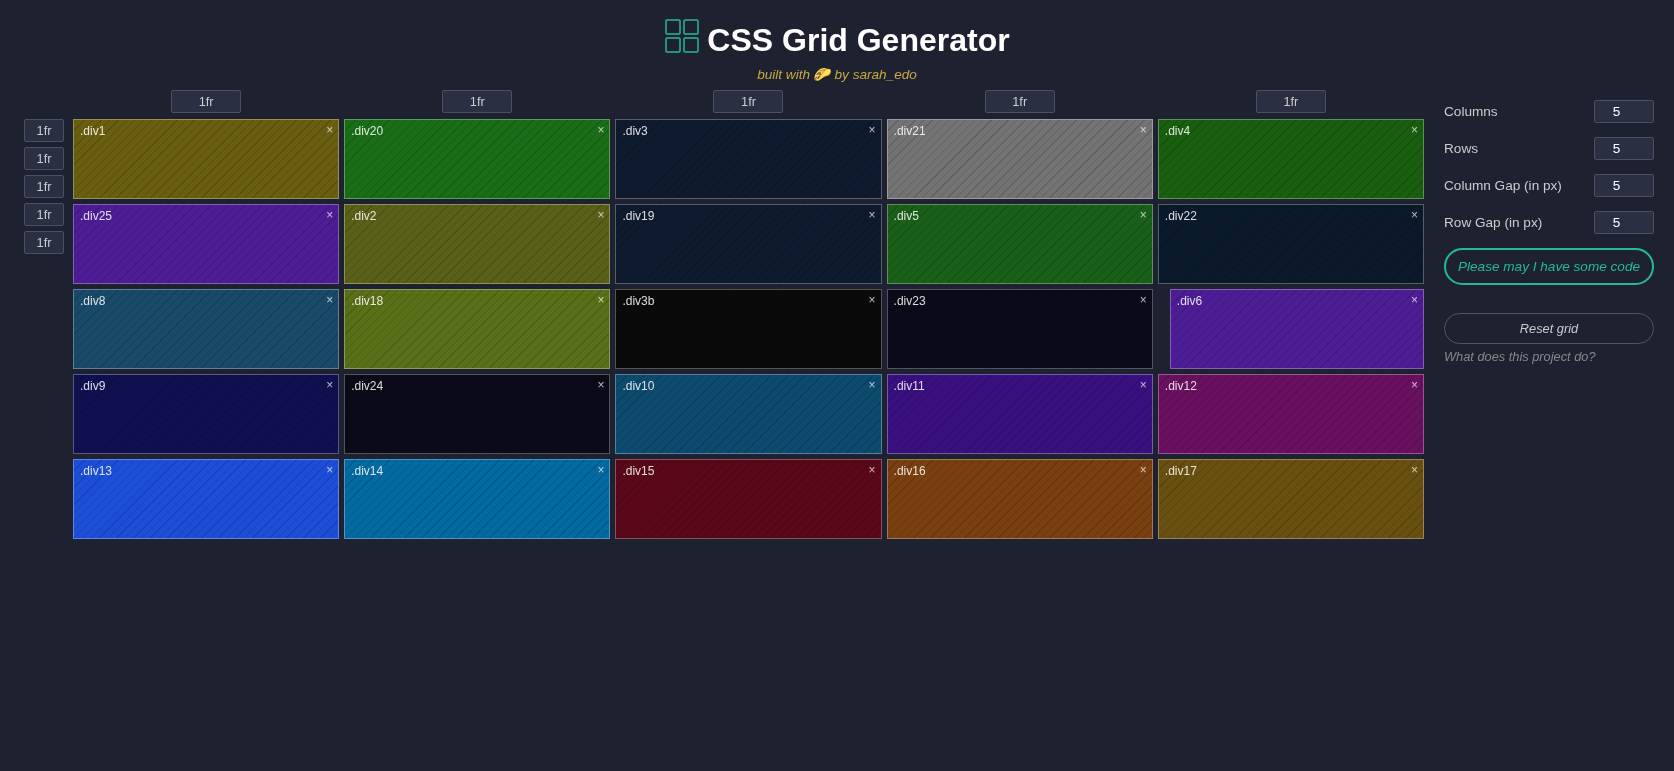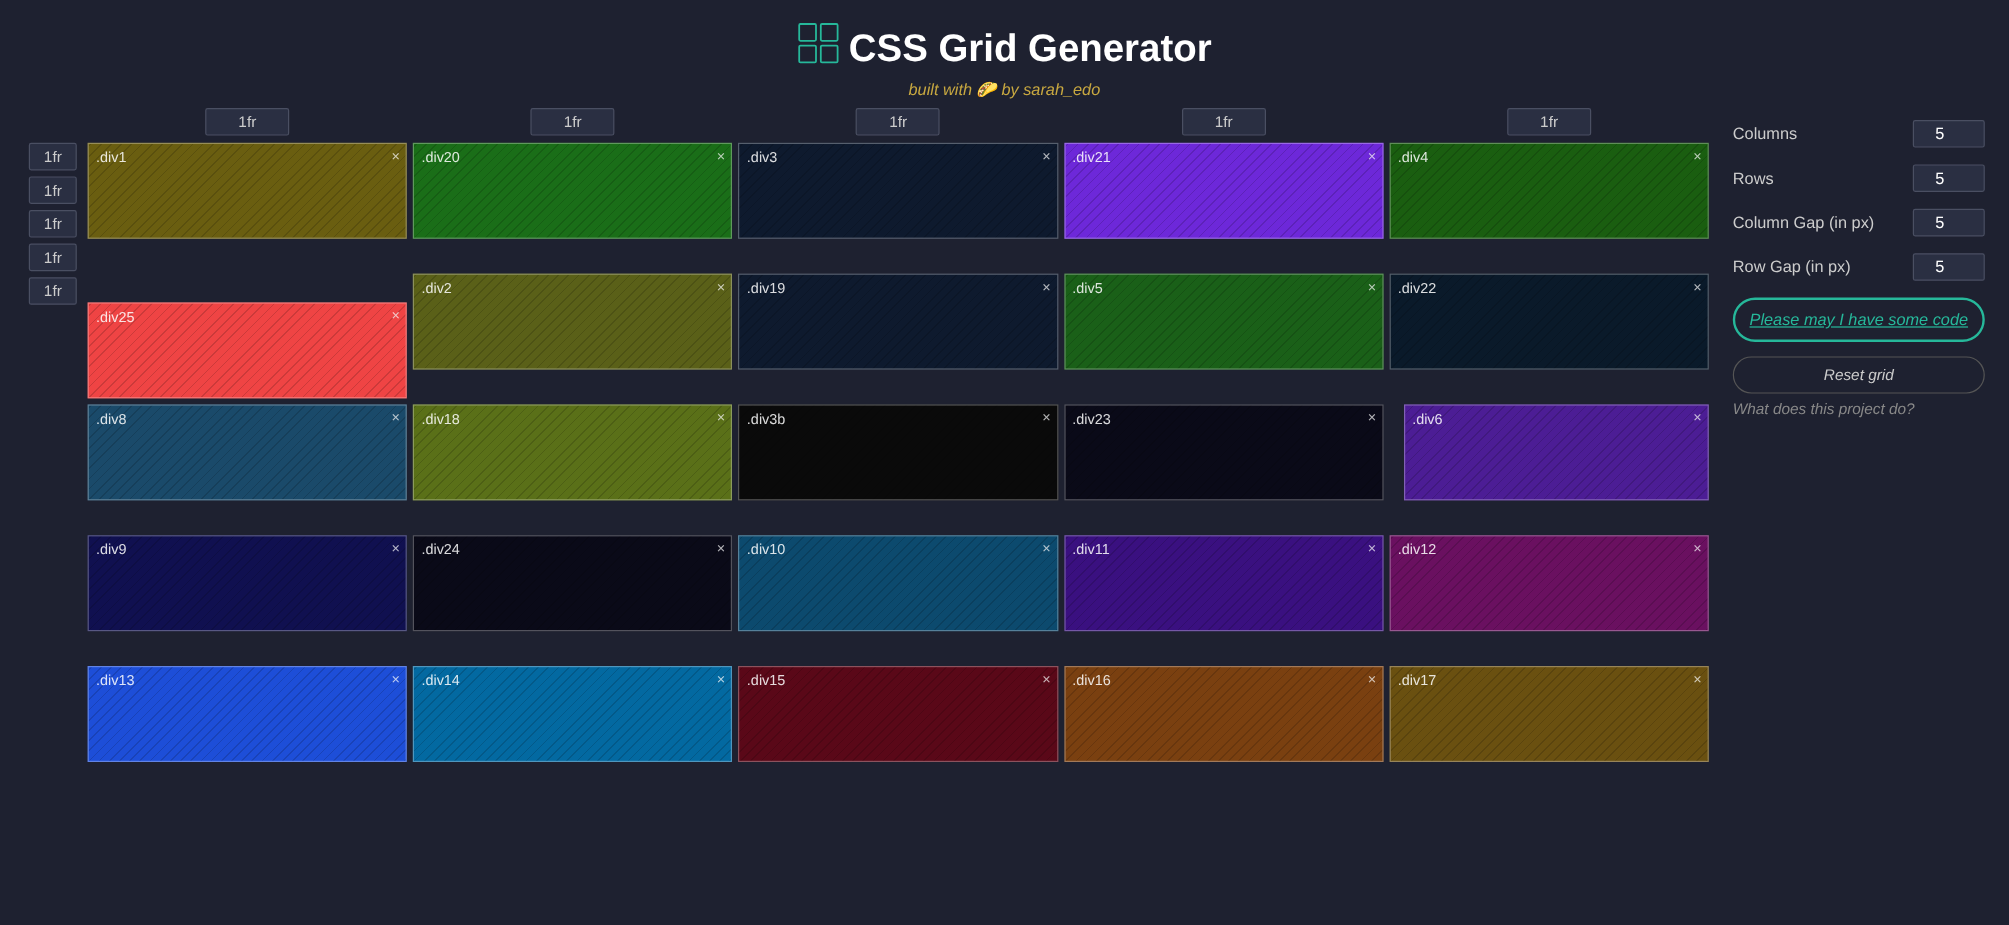--- a/index.html
+++ b/index.html
@@ -159,23 +159,22 @@
     }
     .btn-code {
       width: 100%;
       padding: 9px 10px;
       background: transparent;
       border: 2px solid #26b89a;
       color: #26b89a;
       font-size: 0.85rem;
       border-radius: 20px;
       cursor: pointer;
-      margin-bottom: 12px;
+      margin-bottom: 28px;
       font-style: italic;
-      text-decoration: underline;
     }
     .btn-reset {
       width: 100%;
       padding: 7px 10px;
       background: transparent;
       border: 1px solid #555;
       color: #ccc;
       font-size: 0.8rem;
       border-radius: 20px;
       cursor: pointer;
@@ -255,29 +254,29 @@
             <span class="close-btn">×</span>
           </div>
           <div class="grid-cell" style="background-color: rgb(26, 110, 24);">
             <span class="cell-label">.div20</span>
             <span class="close-btn">×</span>
           </div>
           <div class="grid-cell" style="background-color: rgb(14, 26, 46);">
             <span class="cell-label">.div3</span>
             <span class="close-btn">×</span>
           </div>
-          <div class="grid-cell" style="background-color: #6d28d9;">
+          <div class="grid-cell" style="background-color: #737373;">
             <span class="cell-label">.div21</span>
             <span class="close-btn">×</span>
           </div>
           <div class="grid-cell" style="background-color: rgb(26, 94, 16);">
             <span class="cell-label">.div4</span>
             <span class="close-btn">×</span>
           </div>
-          <div class="grid-cell" style="background-color: #ef4444; margin-top: 24px;">
+          <div class="grid-cell" style="background-color: #4c1d95;">
             <span class="cell-label">.div25</span>
             <span class="close-btn">×</span>
           </div>
           <div class="grid-cell" style="background-color: rgb(90, 96, 24);">
             <span class="cell-label">.div2</span>
             <span class="close-btn">×</span>
           </div>
           <div class="grid-cell" style="background-color: rgb(14, 26, 46);">
             <span class="cell-label">.div19</span>
             <span class="close-btn">×</span>

